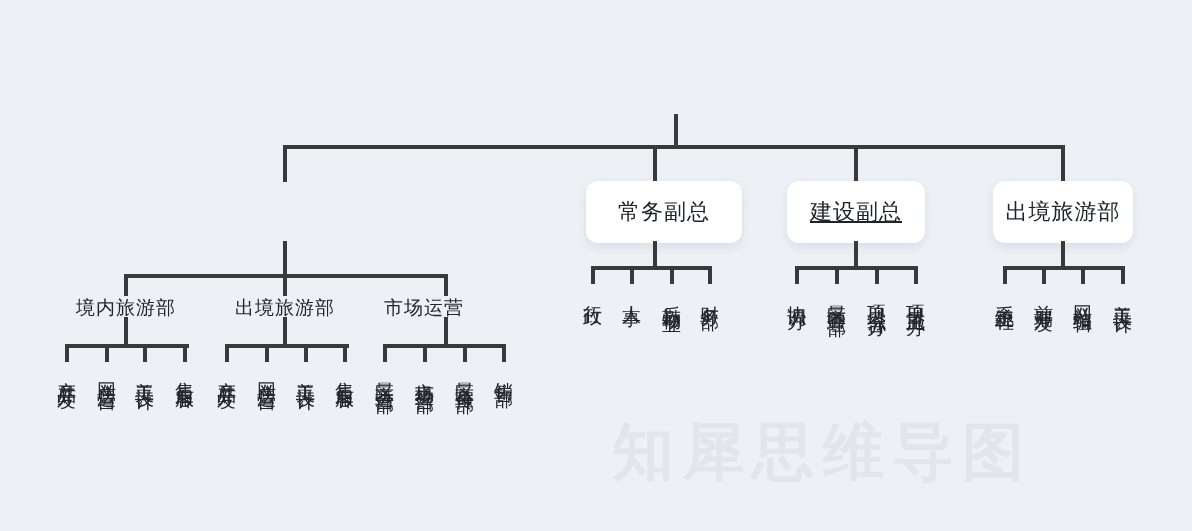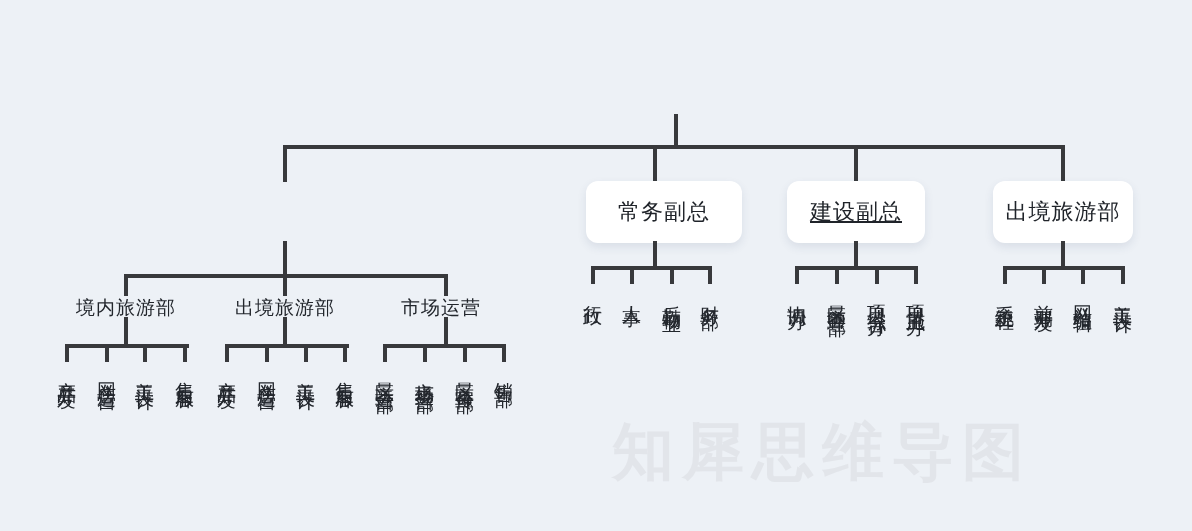--- a/index.html
+++ b/index.html
@@ -42,21 +42,21 @@
   <div class="vp-box" style="left:993px;width:140px;">出境旅游部</div>
 
   <div class="vline" style="left:283px;top:241px;height:35px;"></div>
   <div class="hline" style="left:124px;top:274px;width:324px;"></div>
   <div class="vline" style="left:124px;top:276px;height:20px;"></div>
   <div class="vline" style="left:283px;top:276px;height:20px;"></div>
   <div class="vline" style="left:444px;top:276px;height:20px;"></div>
 
   <div class="grp-label" style="left:126px;">境内旅游部</div>
   <div class="grp-label" style="left:285px;">出境旅游部</div>
-  <div class="grp-label" style="left:441px;text-align:center;">市场运营</div>
+  <div class="grp-label" style="left:424px;text-align:center;">市场运营</div>
 
   <div class="vline" style="left:124px;top:317px;height:29px;"></div>
   <div class="hline" style="left:65px;top:344px;width:124px;"></div>
   <div class="vline" style="left:65px;top:346px;height:16px;"></div>
   <div class="vline" style="left:105px;top:346px;height:16px;"></div>
   <div class="vline" style="left:143px;top:346px;height:16px;"></div>
   <div class="vline" style="left:183px;top:346px;height:16px;"></div>
   <div class="vtext lv4" style="left:67px;">产品开发</div>
   <div class="vtext lv4" style="left:107px;">网店运营</div>
   <div class="vtext lv4" style="left:145px;">美工设计</div>

